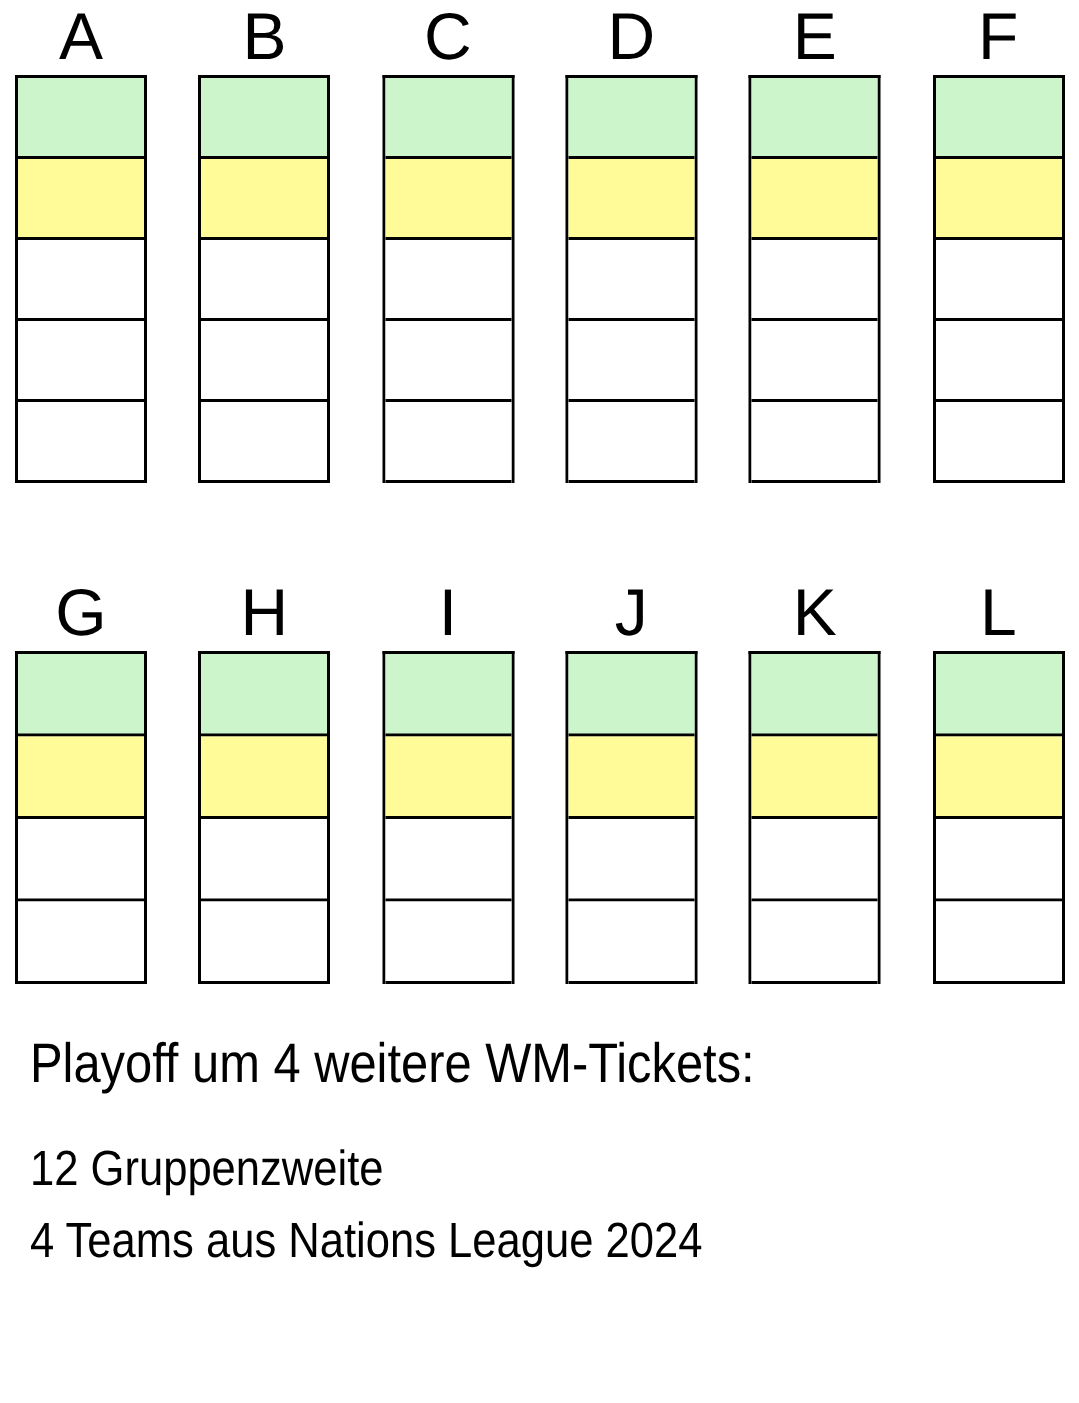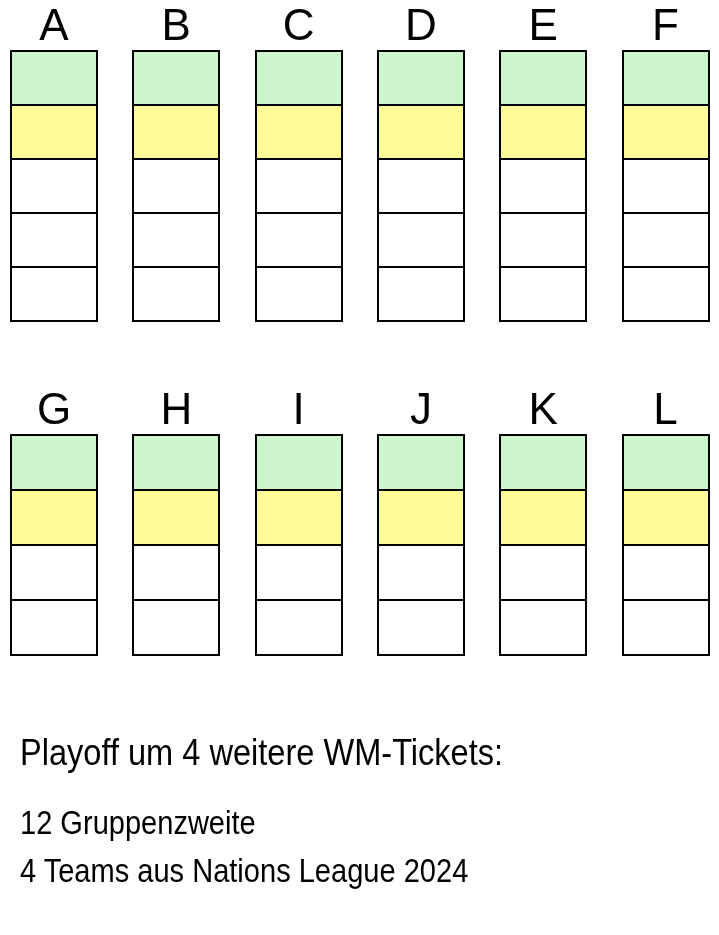--- a/index.html
+++ b/index.html
@@ -64,21 +64,21 @@
   .group-row-2 .slot { height: 55px; }
 
   .slot.qualified { background: #ccf5cc; }
   .slot.playoff   { background: #fffb99; }
   .slot.empty     { background: #ffffff; }
 
   
   #caption {
     position: absolute;
     left: 20px;
-    top: 730px;
+    top: 686px;
     width: 699px;
   }
 
   .caption-heading {
     font-family: "Liberation Sans", sans-serif;
     font-size: 37px;
     font-weight: 400;
     line-height: 46px;
     white-space: nowrap;
     color: #000000;

